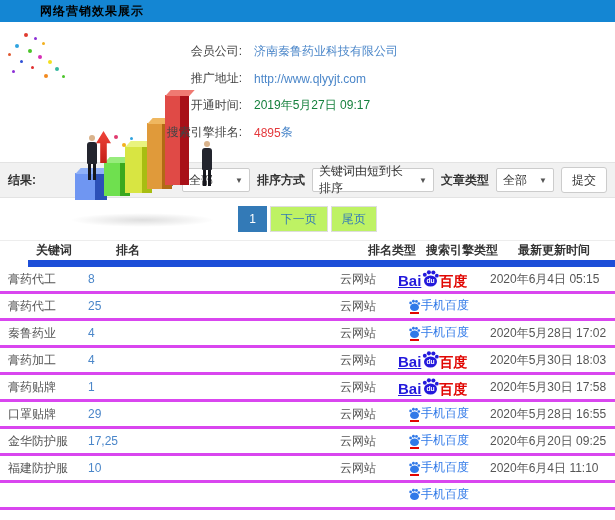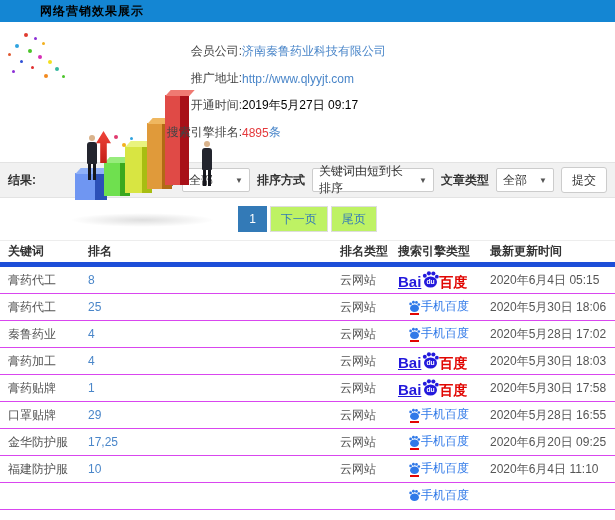--- a/index.html
+++ b/index.html
@@ -37,23 +37,23 @@
   .person .body { width:10px; height:22px; background:#23252e; border-radius:3px 3px 1px 1px; margin:0 auto; }
   .person .legs { width:8px; height:16px; margin:0 auto; background:linear-gradient(90deg,#16171d 0 42%,transparent 42% 58%,#16171d 58%); }
   .person-1 { left:23px; top:60px; width:14px; }
   .person-2 { left:138px; top:66px; width:14px; }
   .dot { position:absolute; border-radius:2px; }
 
   
   .info-list { position:absolute; left:162px; top:16px; width:440px; }
   .info-row { display:flex; align-items:center; height:27px; }
   .info-row .lbl { width:80px; text-align:right; color:#444; }
-  .info-row .val { }
+  .info-row .val { margin-left:12px; }
   .val.link { color:var(--link,#4a86c9); cursor:pointer; text-decoration:none; }
-  .val.plain { color:#000000; }
+  .val.plain { color:#15803d; }
   .val.hot { color:var(--highlight,#e4393c); }
   .val-suffix { color:var(--link,#4a86c9); }
 
   
   .filter-bar { height:36px; background:#f1f1f1; border-top:1px solid #e3e3e3; border-bottom:1px solid #e3e3e3;
     display:flex; align-items:center; justify-content:space-between; padding:0 8px; }
   .filter-bar .result-lbl { font-weight:bold; color:#333; }
   .filter-controls { display:flex; align-items:center; gap:7px; }
   .filter-controls .flbl { font-weight:bold; color:#333; white-space:nowrap; }
   .fselect { display:inline-flex; align-items:center; justify-content:space-between; background:#fff;
@@ -66,22 +66,22 @@
   
   .pagination-row { height:42px; display:flex; align-items:center; justify-content:center; }
   .pagination { display:flex; gap:3px; }
   .page-item { min-width:28px; height:26px; display:flex; align-items:center; justify-content:center;
     padding:0 10px; border:1px solid #ddd; background:#bef264; color:var(--page-active,#337ab7); cursor:pointer; }
   .page-item.active { background:var(--page-active,#337ab7); border-color:var(--page-active,#337ab7); color:#fff; }
 
   
   .rank-table { border-top:1px solid #ededed; }
   .trow { display:grid; grid-template-columns:80px 252px 58px 92px 1fr; align-items:center;
-    height:27px; padding:0 8px; border-bottom:1px solid #d946ef; }
-  .thead { height:26px; border-bottom:5px solid #1d4ed8; }
+    height:27px; padding:0 8px; border-bottom:3px solid #d946ef; }
+  .thead { height:26px; border-bottom:7px solid #1d4ed8;margin-left:28px; }
   .thead span { font-weight:bold; color:#333; }
   .c-rank { color:var(--link,#4a86c9); cursor:pointer; }
   .c-kw, .c-rt, .c-date { color:#555; }
 
   
   .bd-logo { display:inline-flex; align-items:flex-end; font-weight:bold; line-height:1; }
   .bd-bai { color:var(--baidu-blue,#2319dc); font-size:15px;text-decoration:underline; }
   .bd-logo svg { margin:0 -1px 0 0; }
   .bd-cn { color:var(--baidu-red,#e10602); font-size:14px; }
   .bd-mobile { display:inline-flex; align-items:center; margin-left:10px; color:var(--mobile-blue,#3079e8); }
@@ -229,21 +229,20 @@
                   <circle cx="10" cy="4.2" r="2.6"></circle>
                   <circle cx="15.6" cy="4.4" r="2.6"></circle>
                   <circle cx="20" cy="8.4" r="2.4"></circle>
                   <ellipse cx="12" cy="15.2" rx="8.2" ry="7"></ellipse>
                 </g>
               </svg>
               <span class="paw-line"></span>
             </span>
             <span class="bd-mobile-text">手机百度</span>
           </span></span>
-    <span class="c-date">2020年5月30日 18:06</span>
   </div>
 
   <div class="trow">
     <span class="c-kw">秦鲁药业</span>
     <span class="c-rank">4</span>
     <span class="c-rt">云网站</span>
     <span class="c-eng"><span class="bd-mobile">
             <span class="paw-wrap">
               <svg viewBox="0 0 24 24" width="13" height="13">
                 <g fill="var(--mobile-blue)">

